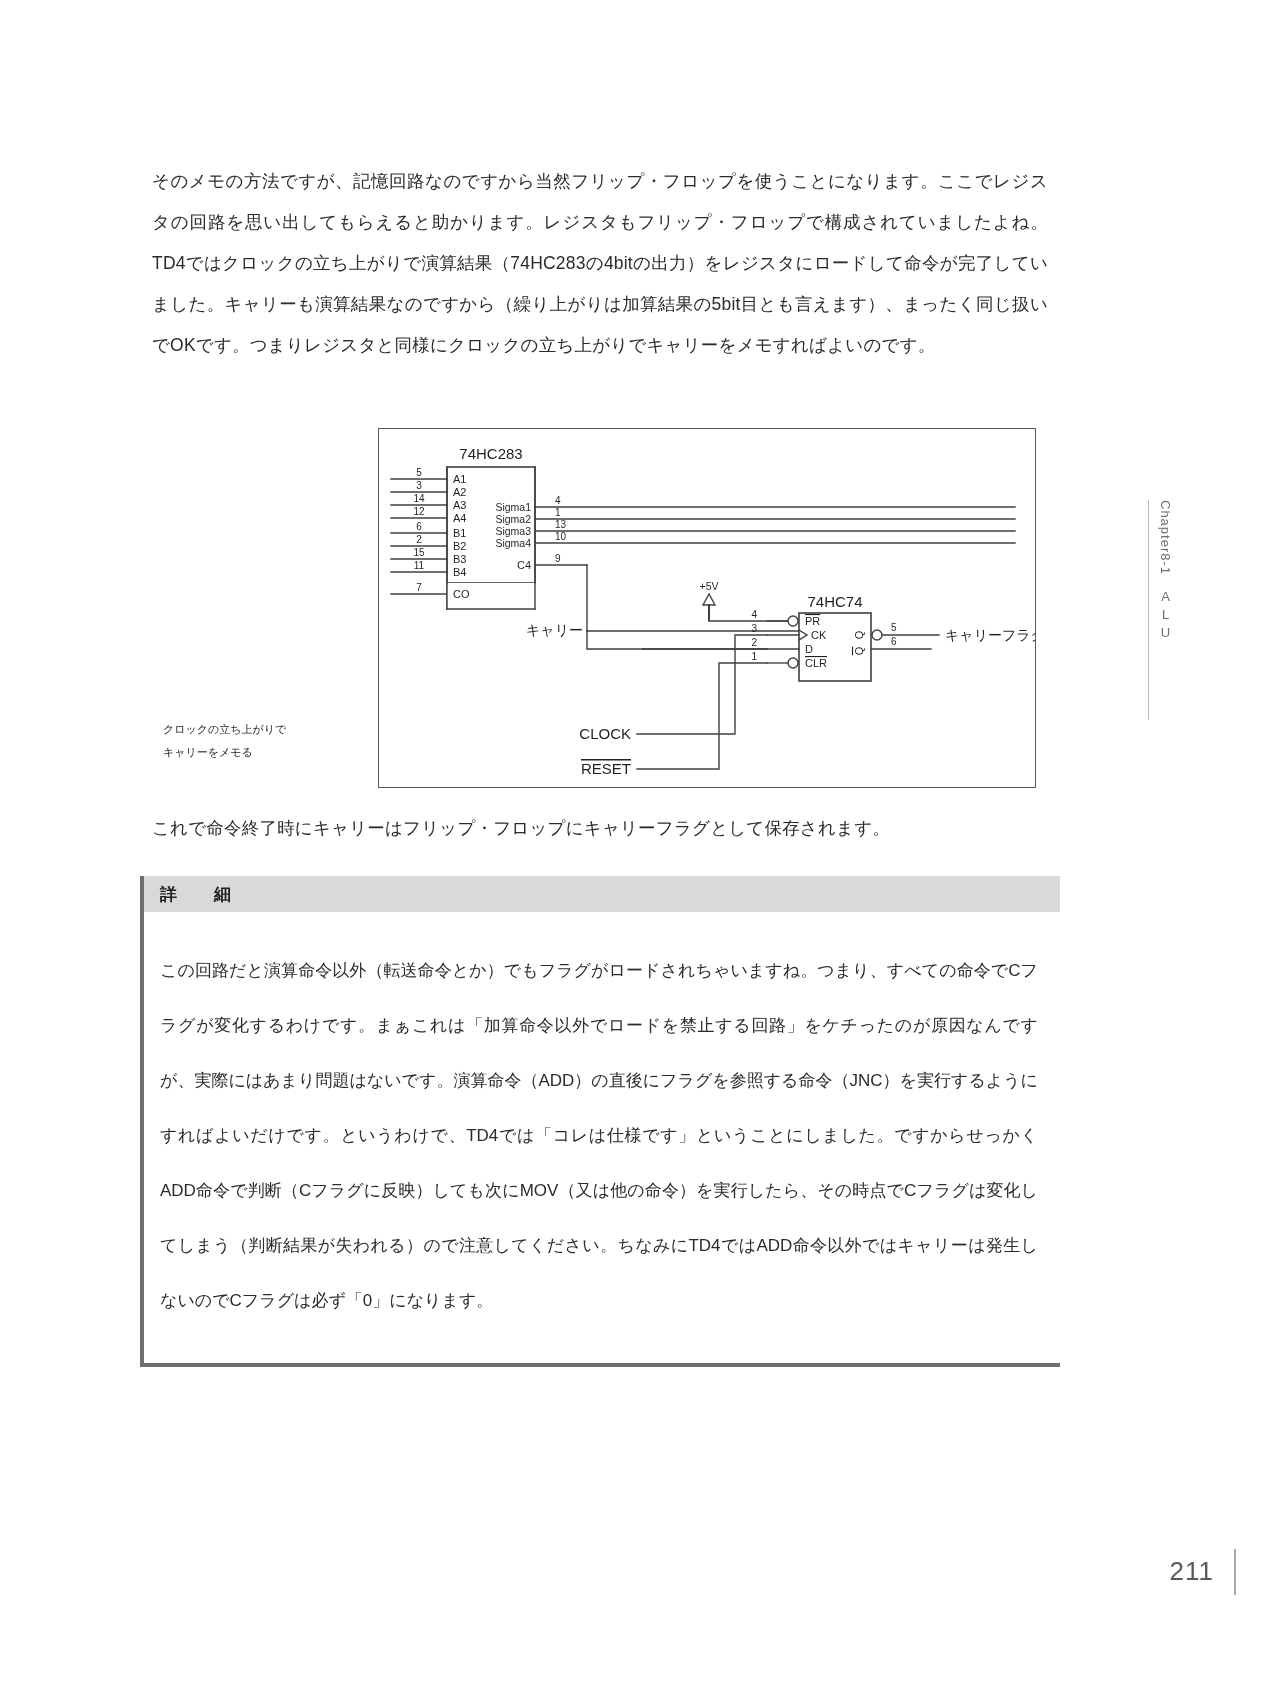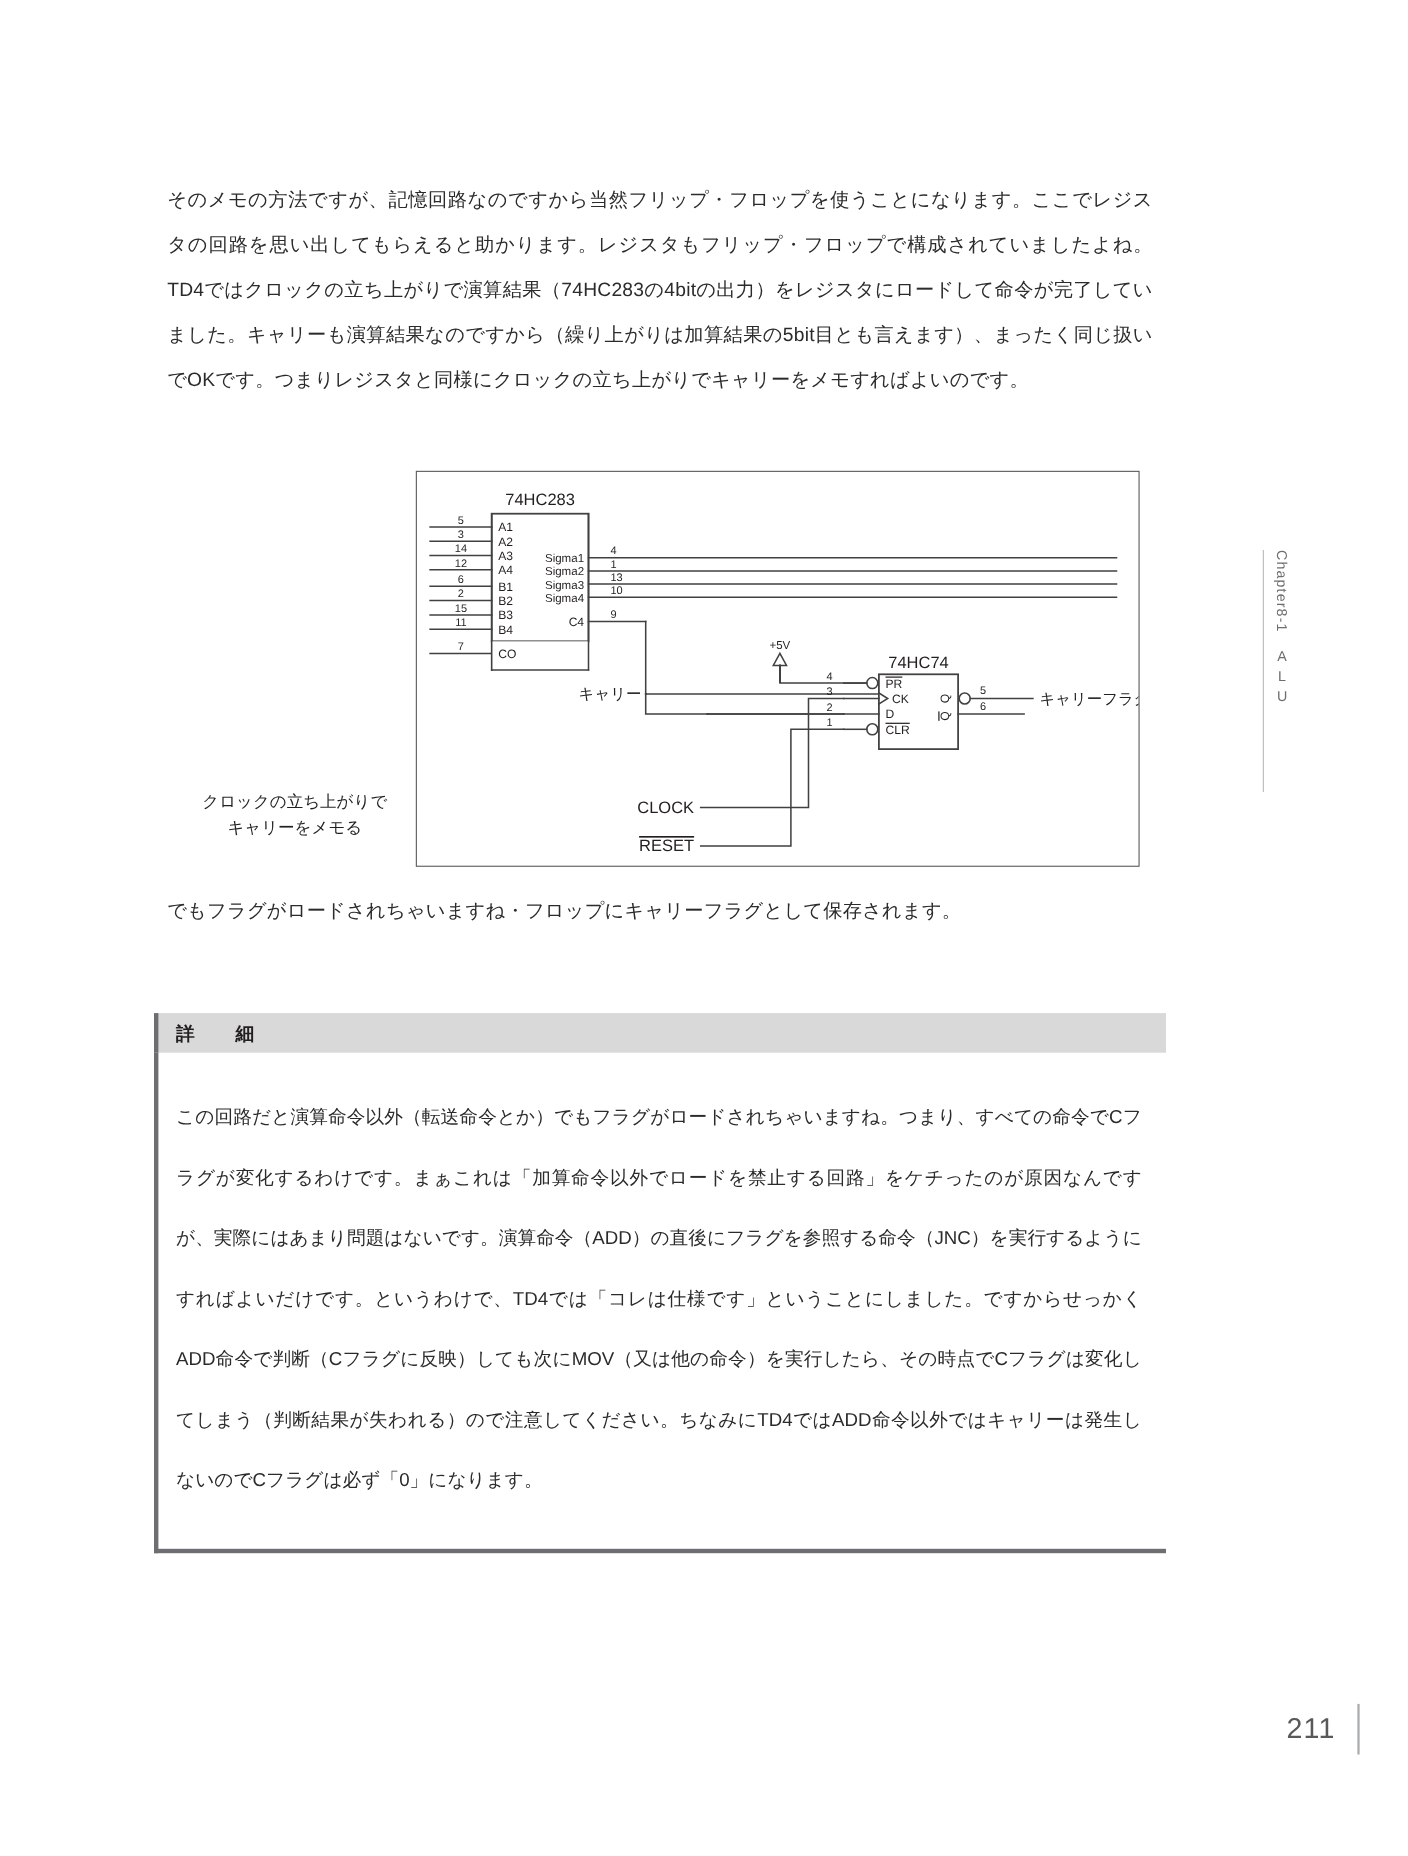--- a/index.html
+++ b/index.html
@@ -21,21 +21,21 @@
 
   
   #figure-box{
     position:absolute;left:378px;top:428px;width:656px;height:358px;
     border:1px solid #58595b;background:#fff;
   }
   .fig-svg{position:absolute;left:0;top:0;}
 
   #figure-caption{
     position:absolute;left:163px;top:718px;width:210px;
-    font-size:15px;line-height:23px;color:#231f20;text-align:center;
+    font-size:11px;line-height:23px;color:#231f20;
   }
 
   
   #side-tab{
     position:absolute;left:1148px;top:500px;width:34px;height:220px;
     border-left:1px solid #b7b9bb;
   }
   #side-tab .vtext{
     writing-mode:vertical-rl;
     text-orientation:mixed;
@@ -49,21 +49,21 @@
     text-orientation:upright;
     font-size:13px;
     color:#6d6e71;
     letter-spacing:3px;
     margin-left:9px;
     margin-top:14px;
   }
 
   
   #detail-box{
-    position:absolute;left:140px;top:876px;width:920px;margin-top:45px;
+    position:absolute;left:140px;top:876px;width:920px;
   }
   #detail-header{
     height:36px;background:#d9d9d9;border-left:4px solid #6d6e71;
     display:flex;align-items:center;
   }
   #detail-header .t{
     font-size:17px;font-weight:bold;color:#231f20;margin-left:16px;letter-spacing:10px;
   }
   #detail-body{
     border-left:4px solid #6d6e71;border-bottom:4px solid #6d6e71;
@@ -229,21 +229,21 @@
         <text x="252" y="345" font-size="15" text-anchor="end" text-decoration="overline">RESET</text>
       </g>
     </svg>
   </div>
 
   <div id="figure-caption">
     <div>クロックの立ち上がりで</div>
     <div>キャリーをメモる</div>
   </div>
 
-  <p class="para" id="after-fig-para">でもフラグがロードされちゃいますね・フロップにキャリーフラグとして保存されます。</p>
+  <p class="para" id="after-fig-para">これで命令終了時にキャリーはフリップ・フロップにキャリーフラグとして保存されます。</p>
 
   <div id="side-tab">
     <div class="vtext">Chapter8-1</div>
     <div class="vtext2">ALU</div>
   </div>
 
   <div id="detail-box">
     <div id="detail-header">
       <span class="t">詳　細</span>
     </div>

